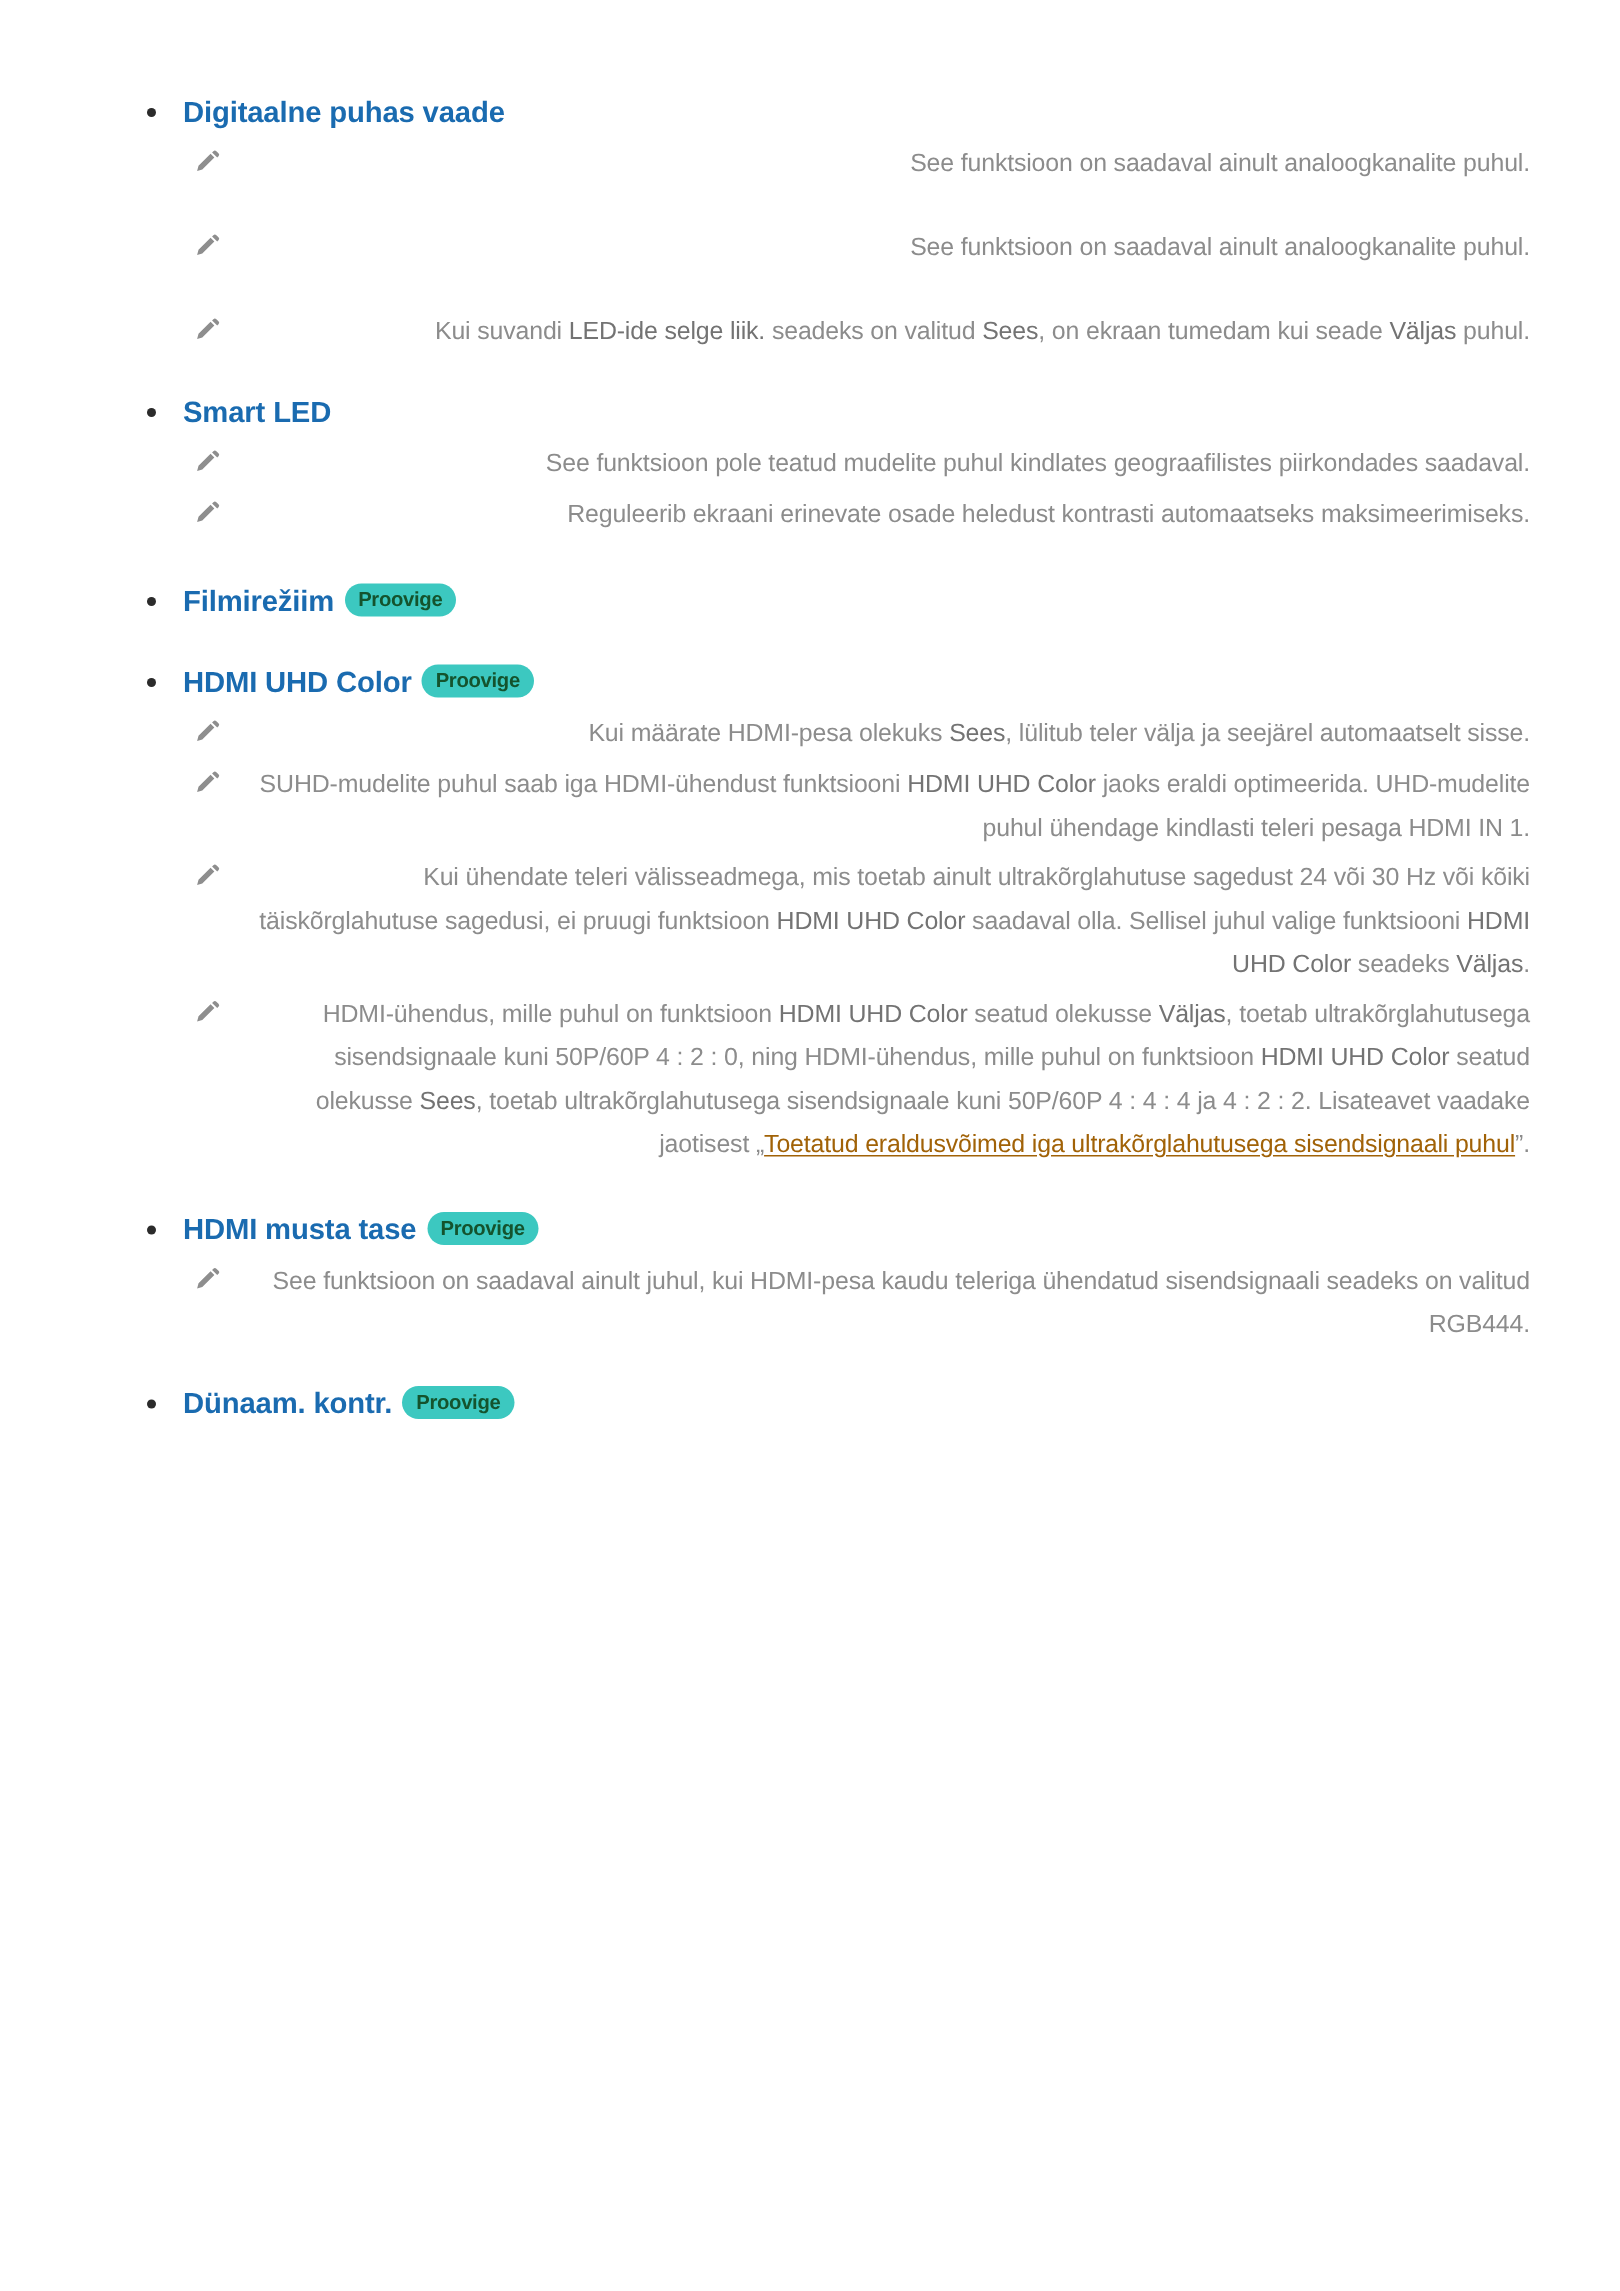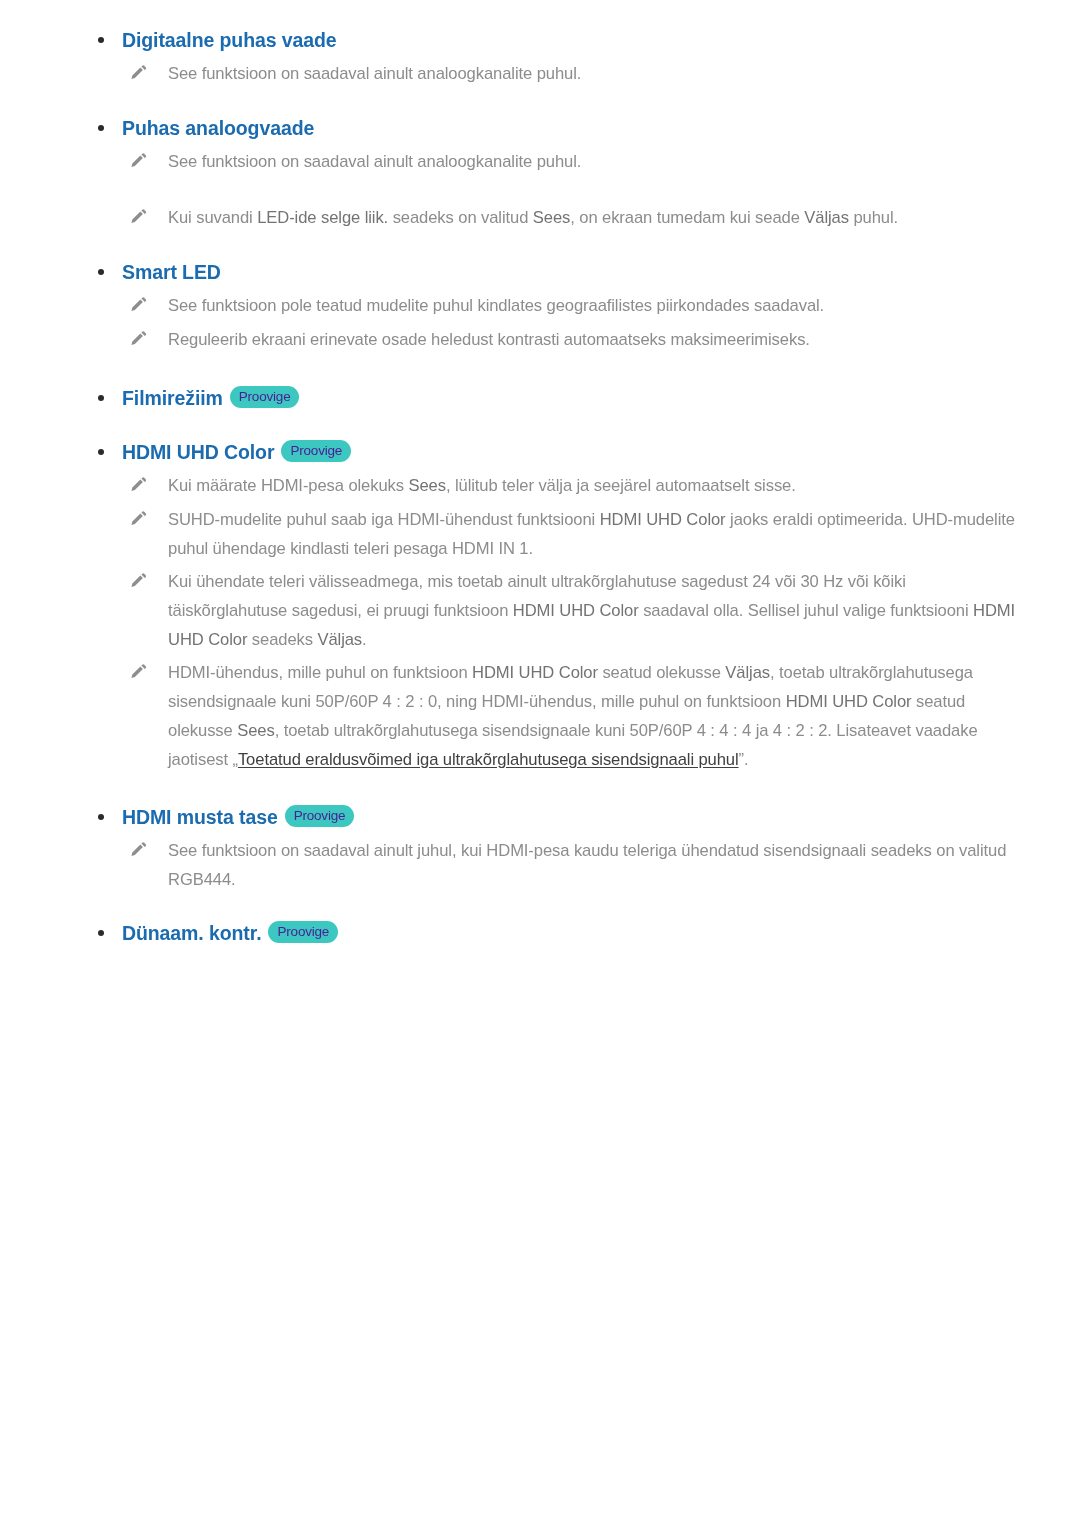--- a/index.html
+++ b/index.html
@@ -12,22 +12,23 @@
     height: 1527px;
     font-family: "Liberation Sans", sans-serif;
     position: relative;
     overflow: hidden;
   }
   .page {
     position: absolute;
     left: 0; top: 0;
     width: 1080px;
     height: 1351px;
-    padding: 27px 60px 0 60px;
+    padding: 62px 60px 0 60px;
     box-sizing: border-box;
+    text-align: right;
   }
 
   
   .feature {
     position: relative;
     padding-left: 62px;
     margin: 0 0 0 0;
   }
 
   .feature-head {
@@ -52,23 +53,23 @@
     border-radius: 50%;
     background: #2b2b2b;
   }
   .feature-title { white-space: nowrap; }
 
   
   .badge {
     display: inline-block;
     margin-left: 7px;
     background: #3cc8c0;
-    color: #4c1d95;
+    color: #14532d;
     font-size: 13.5px;
-    font-weight: normal;
+    font-weight: bold;
     line-height: 1;
     padding: 4px 9px 5px 9px;
     border-radius: 11px;
     letter-spacing: -0.2px;
     position: relative;
     top: -1px;
   }
 
   
   .note {
@@ -92,21 +93,21 @@
     line-height: 29px;
     letter-spacing: -0.1px;
     max-width: 880px;
   }
   .note-text b {
     color: #737373;
     font-weight: normal;
   }
   .note-text u {
     text-underline-offset: 2px;
-    color: #404040;
+    color: #a16207;
   }
   .gap-md { height: 22px; }
   .gap-lg { height: 26px; }
 </style>
 </head>
 <body>
 
 <div class="page">
   <div id="features-root">
       <div class="feature">
@@ -119,24 +120,20 @@
             <svg viewBox="0 0 24 24" aria-hidden="true">
               <path fill="currentColor" d="M20.1 3.9a2 2 0 0 0-2.83 0l-1.2 1.2 4.84 4.84 1.2-1.2a2 2 0 0 0 0-2.83L20.1 3.9z"></path>
               <path fill="currentColor" d="M14.66 6.27 3.3 17.63 2 22.5l4.87-1.3L18.23 9.84l-3.57-3.57z"></path>
             </svg>
           </span>
           <div class="note-text"><span>See funktsioon on saadaval ainult analoogkanalite puhul.</span></div>
         </div>
       </div>
       <div class="gap-md"></div>
       <div class="feature">
-        <div class="feature-head">
-          <span class="bullet"></span>
-          <span class="feature-title">Puhas analoogvaade</span>
-        </div>
         <div class="note">
           <span class="note-icon">
             <svg viewBox="0 0 24 24" aria-hidden="true">
               <path fill="currentColor" d="M20.1 3.9a2 2 0 0 0-2.83 0l-1.2 1.2 4.84 4.84 1.2-1.2a2 2 0 0 0 0-2.83L20.1 3.9z"></path>
               <path fill="currentColor" d="M14.66 6.27 3.3 17.63 2 22.5l4.87-1.3L18.23 9.84l-3.57-3.57z"></path>
             </svg>
           </span>
           <div class="note-text"><span>See funktsioon on saadaval ainult analoogkanalite puhul.</span></div>
         </div>
       </div>

